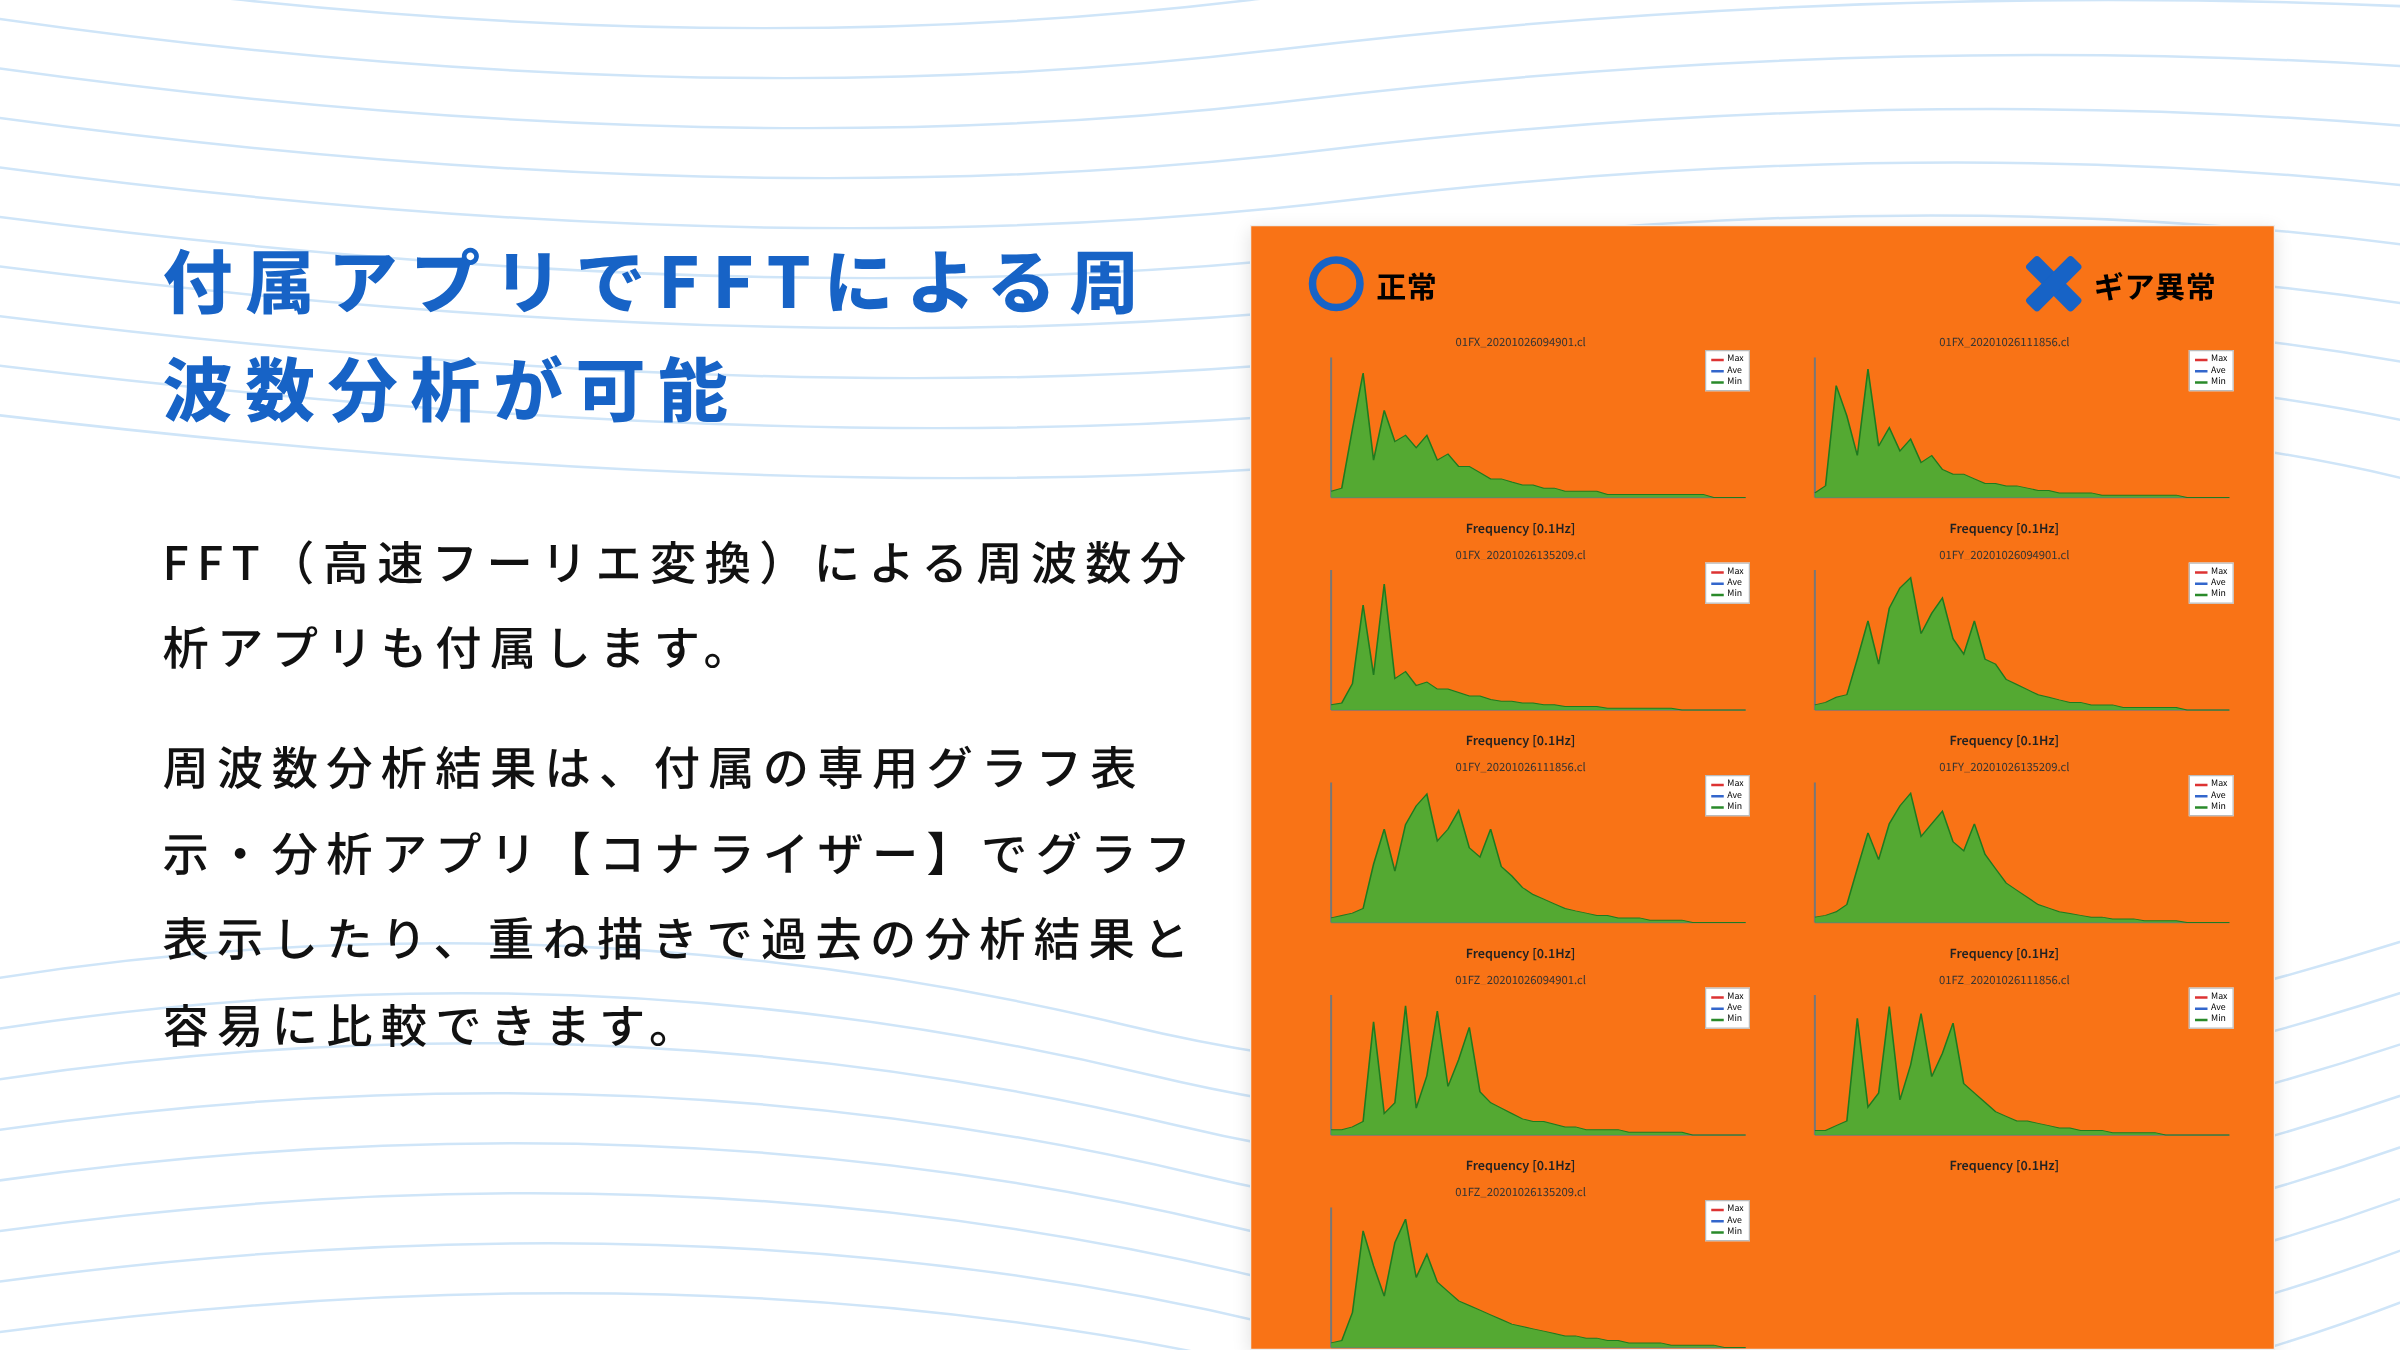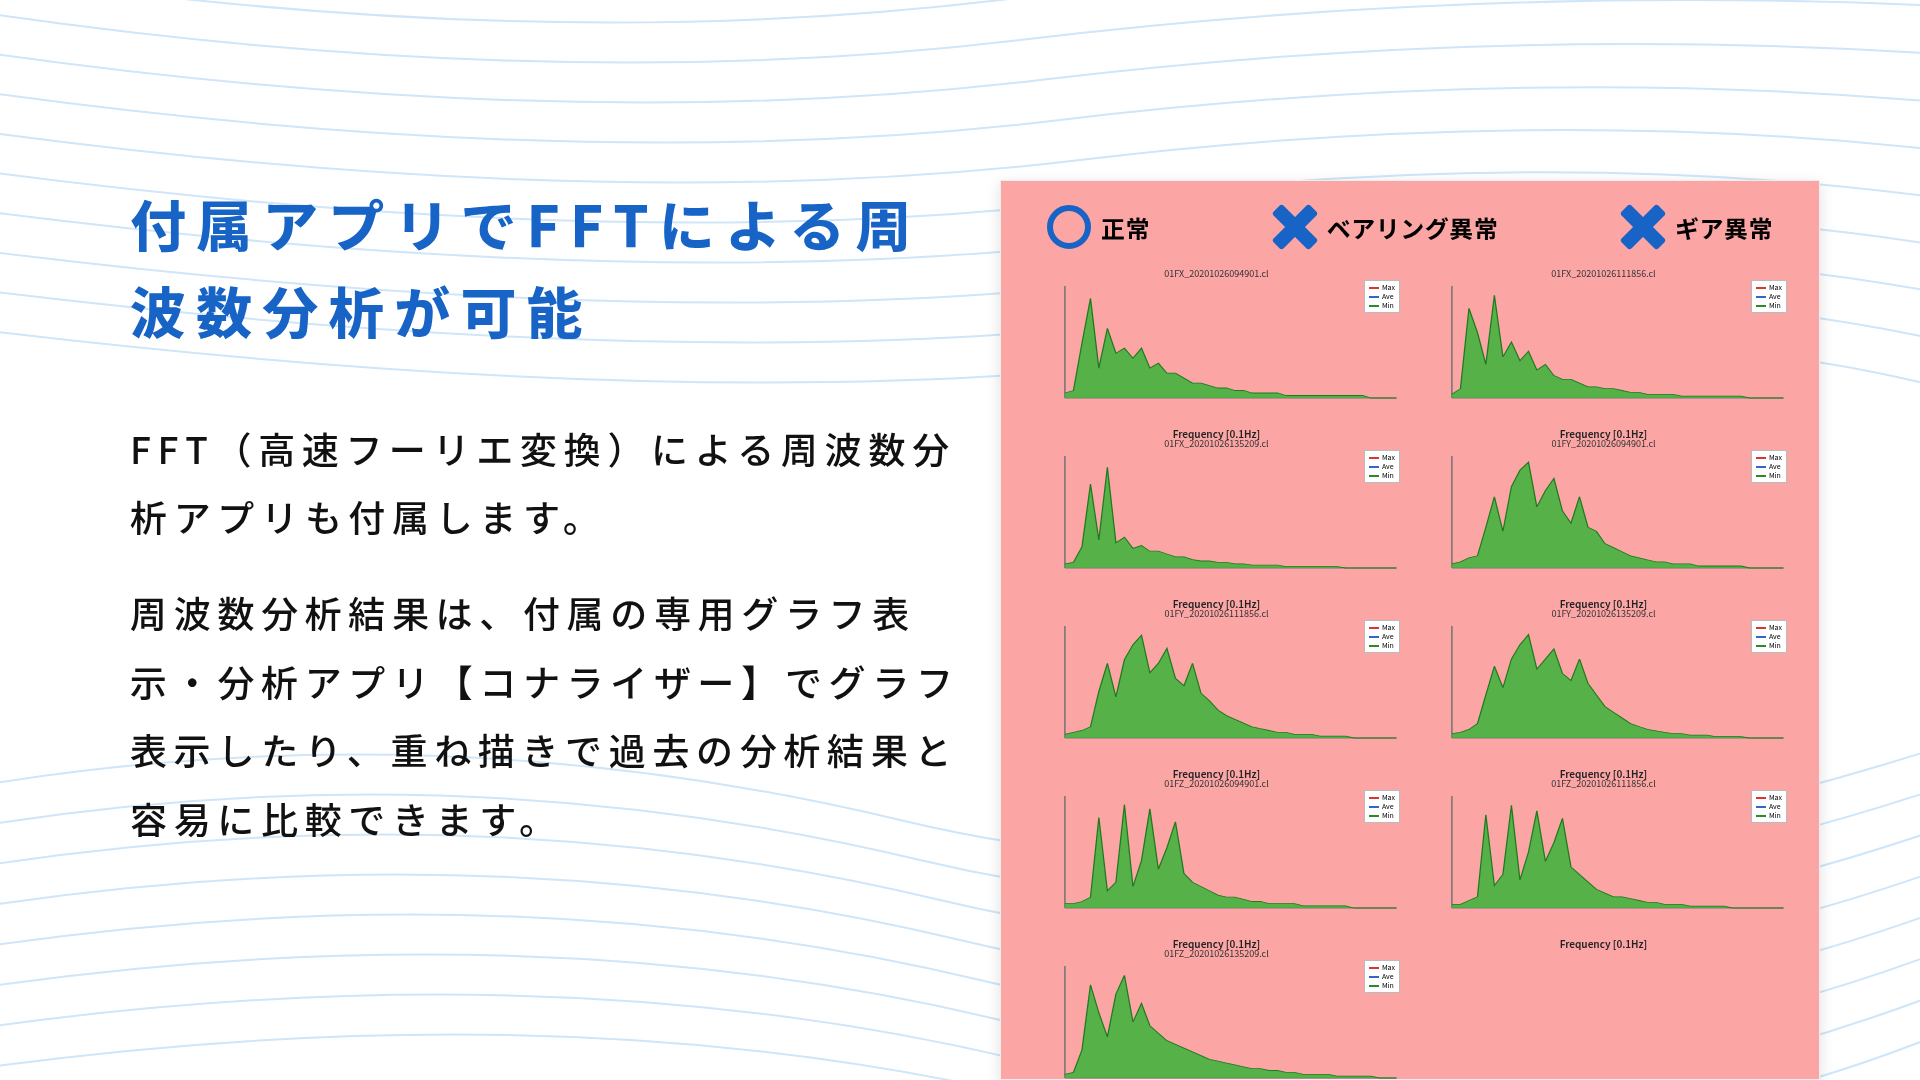--- a/index.html
+++ b/index.html
@@ -10,21 +10,21 @@
   .waves { position:absolute; inset:0; pointer-events:none; }
   .waves path { fill:none; stroke:#cfe5f8; stroke-width:2; }
 
   .content { position:absolute; inset:0; display:flex; flex-direction:row; padding:180px 70px 0 130px; }
 
   .left { width:870px; padding-right:40px; }
   .title { color:#1763c6; font-weight:800; font-size:56px; letter-spacing:0.18em; line-height:1.55; margin-bottom:60px; }
   .body { color:#111; font-size:37px; font-weight:500; letter-spacing:0.18em; line-height:1.85; }
   .body .para { margin-bottom:28px; }
 
-  .panel { width:820px; background:#fca5a5; border:1px solid #eee; box-shadow:0 4px 14px rgba(0,0,0,0.12); padding:24px 26px 28px; }
+  .panel { width:820px; background:#f97316; border:1px solid #eee; box-shadow:0 4px 14px rgba(0,0,0,0.12); padding:24px 26px 28px; }
   .status-row { display:flex; justify-content:space-between; align-items:center; padding:0 20px 10px; }
   .status { display:flex; align-items:center; gap:10px; }
   .status .label { font-weight:700; font-size:24px; letter-spacing:0.02em; }
   .icon-circle { width:44px; height:44px; border:6px solid #1763c6; border-radius:50%; }
   .icon-cross { position:relative; width:44px; height:44px; }
   .icon-cross::before,.icon-cross::after{
     content:""; position:absolute; left:50%; top:50%; width:52px; height:14px;
     background:#1763c6; border-radius:3px; transform-origin:center;
   }
   .icon-cross::before{ transform:translate(-50%,-50%) rotate(45deg); }
@@ -32,21 +32,21 @@
 
   .grid { display:grid; grid-template-columns:repeat(2,1fr); grid-template-rows:repeat(3,1fr); gap:6px 8px; margin-top:8px; }
   .chart { position:relative; height:164px; }
   .chart-title { text-align:center; font-size:9px; color:#333; margin-bottom:2px; letter-spacing:0; height:11px; overflow:hidden; }
   .chart-box { position:relative; width:100%; height:130px; }
   .chart-box svg { position:absolute; inset:0; width:100%; height:100%; }
   .legend { position:absolute; right:6px; top:0; background:#fff; border:1px solid #bbb; font-size:7px; line-height:1.3; padding:2px 4px; }
   .legend .row { display:flex; align-items:center; gap:3px; }
   .legend .sw { width:10px; height:2px; }
   .sw.red{background:#d33;} .sw.blue{background:#36c;} .sw.grn{background:#2a8a2a;}
-  .x-label { text-align:center; font-size:10px; font-weight:600; color:#222; margin-top:16px; }
+  .x-label { text-align:center; font-size:10px; font-weight:600; color:#222; margin-top:4px; }
 
   .axis { stroke:#777; stroke-width:1; }
   .spectrum { fill:#37b337; opacity:0.85; }
   .spectrum-line { stroke:#1f7a1f; stroke-width:0.8; fill:none; }
 </style>
 </head>
 <body>
 
 <div class="page">
 
@@ -83,24 +83,20 @@
     </div>
 
     <div class="panel">
       <div class="status-row">
         <div class="status">
           <span class="icon-circle"></span>
           <span class="label">正常</span>
         </div>
         <div class="status">
           <span class="icon-cross"></span>
-          <span class="label">ベアリング異常</span>
-        </div>
-        <div class="status">
-          <span class="icon-cross"></span>
           <span class="label">ギア異常</span>
         </div>
       </div>
 
       <div class="grid" id="chart-grid">
           <div class="chart">
             <div class="chart-title">01FX_20201026094901.cl</div>
             <div class="chart-box">
     <svg viewBox="0 0 240 130" preserveAspectRatio="none">
       <line class="axis" x1="24" y1="6" x2="24" y2="118"></line>

